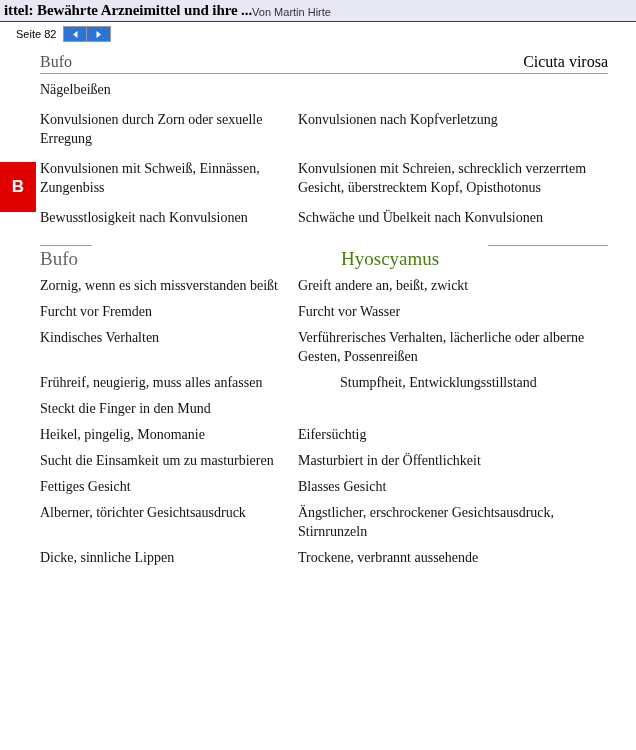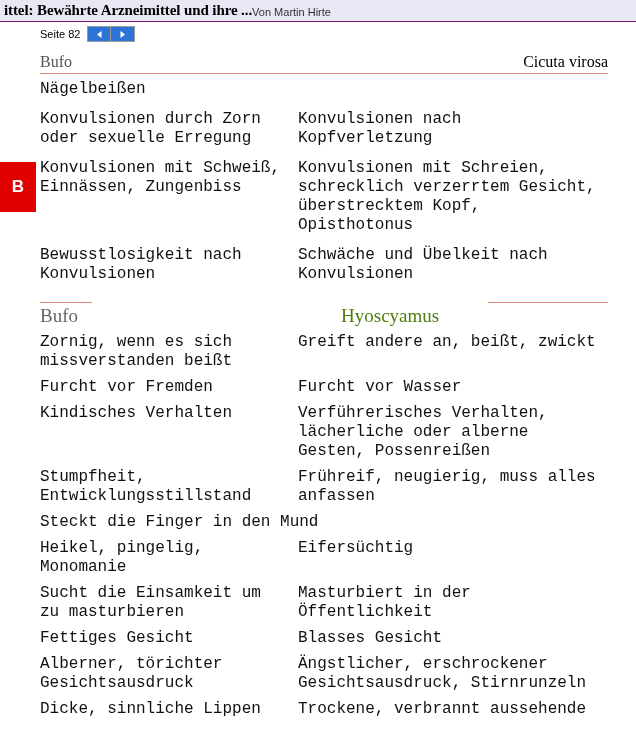--- a/index.html
+++ b/index.html
@@ -39,21 +39,21 @@
     position: relative;
     top: 1px;
   }
 
   
   .toolbar {
     height: 25px;
     background: #ffffff;
     display: flex;
     align-items: center;
-    padding-left: 40px;
+    padding-left: 16px;
     border-bottom: 1px solid #ffffff;
   }
   .page-label {
     font-family: "Liberation Sans", sans-serif;
     font-size: 11px;
     color: #000;
     margin-right: 7px;
   }
   .navgroup {
     display: flex;
@@ -149,22 +149,22 @@
     text-align: left;
     display: block;
   }
 
   .rows { margin-top: 6px; }
   .row {
     display: flex;
     margin-bottom: 7px;
   }
   .cell {
-    font-family: Liberation Mono, monospace;
-    font-size: 16px;
+    font-family: Liberation Serif, serif;
+    font-size: 14px;
     line-height: 19px;
     color: #111;
   }
   .cell.left { width: 258px; padding-right: 10px; }
   .cell.right { width: 300px; }
   .rows.loose .row { margin-bottom: 11px; }
 </style>
 </head>
 <body>
 
@@ -237,22 +237,22 @@
       </div>
       <div class="row">
         <div class="cell left">Furcht vor Fremden</div>
         <div class="cell right">Furcht vor Wasser</div>
       </div>
       <div class="row">
         <div class="cell left">Kindisches Verhalten</div>
         <div class="cell right">Verführerisches Verhalten, lächerliche oder alberne Gesten, Possenreißen</div>
       </div>
       <div class="row">
+        <div class="cell right">Frühreif, neugierig, muss alles anfassen</div>
         <div class="cell left">Stumpfheit, Entwicklungsstillstand</div>
-        <div class="cell right">Frühreif, neugierig, muss alles anfassen</div>
       </div>
       <div class="row">
         <div class="cell right">Steckt die Finger in den Mund</div>
       </div>
       <div class="row">
         <div class="cell left">Heikel, pingelig, Monomanie</div>
         <div class="cell right">Eifersüchtig</div>
       </div>
       <div class="row">
         <div class="cell left">Sucht die Einsamkeit um zu masturbieren</div>

